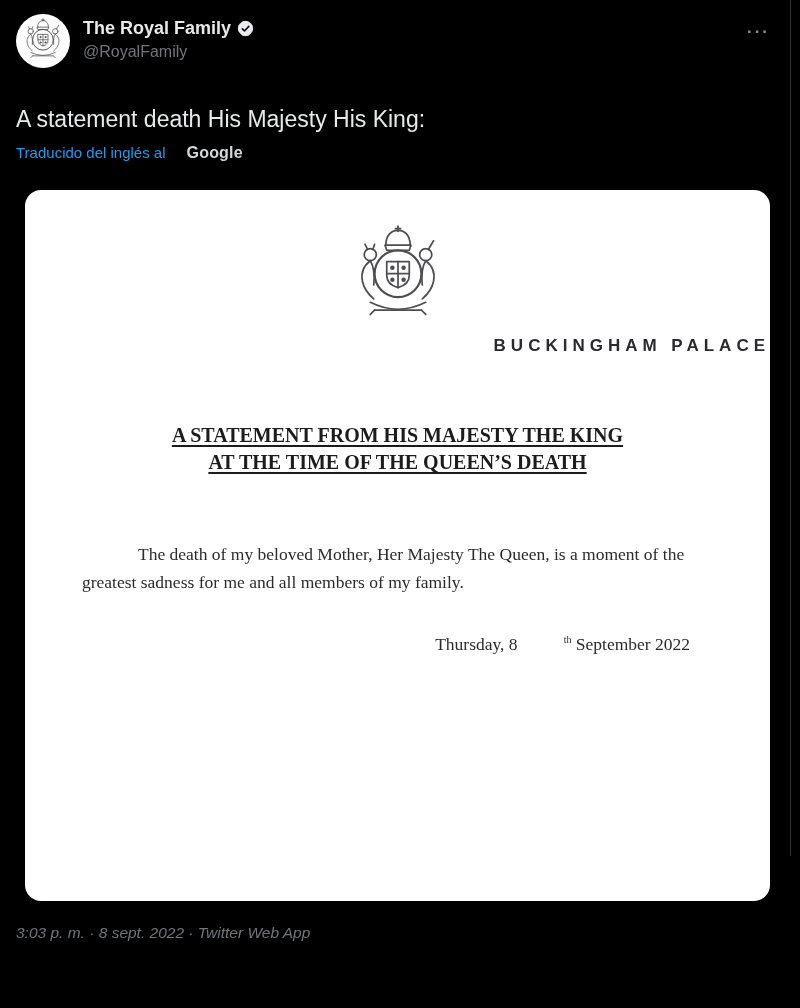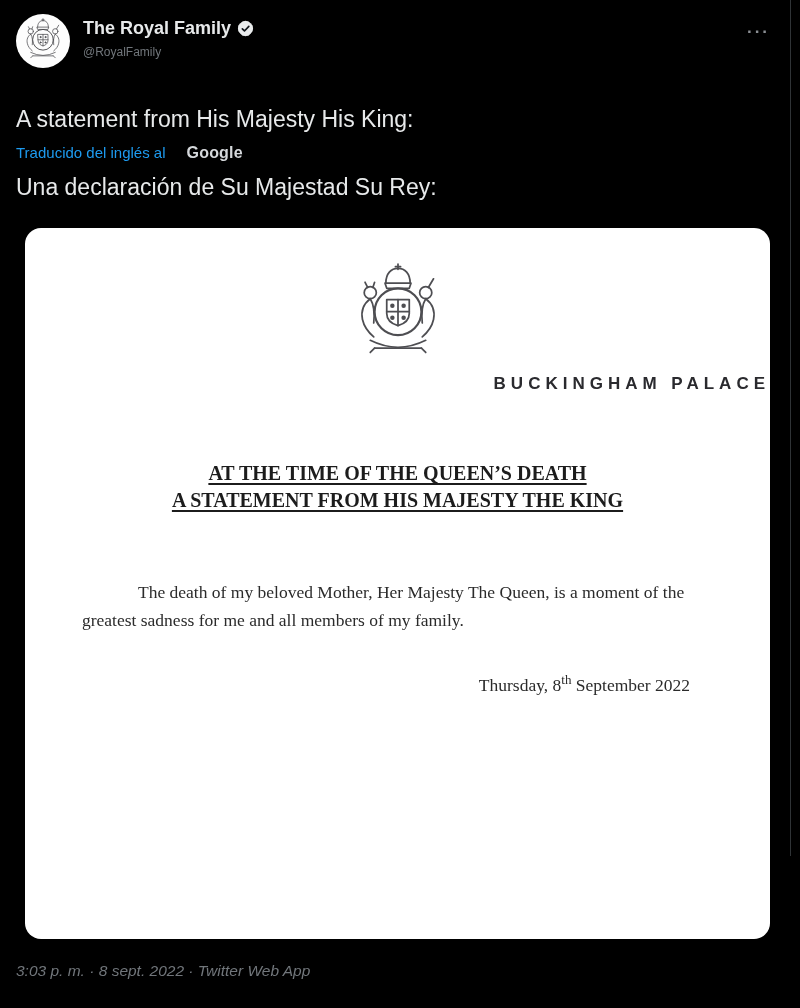--- a/index.html
+++ b/index.html
@@ -35,21 +35,21 @@
   .id-block { margin-left: 13px; padding-top: 3px; }
   .name-row { display: flex; align-items: center; gap: 5px; }
   .display-name {
     color: #e7e9ea;
     font-size: 18px;
     font-weight: 700;
     line-height: 22px;
     cursor: pointer;
   }
   .verified { width: 19px; height: 19px; flex: 0 0 auto; }
-  .handle { color: #71767b; font-size: 12px; line-height: 20px; margin-top: 3px; }
+  .handle { color: #71767b; font-size: 16px; line-height: 20px; margin-top: 3px; }
   .more-btn {
     margin-left: auto;
     color: #8b8f94;
     font-size: 17px;
     font-weight: 700;
     letter-spacing: 2px;
     padding: 8px 4px 4px 4px;
     cursor: pointer;
     background: none; border: none;
     font-family: "Liberation Sans", sans-serif;
@@ -123,21 +123,21 @@
   }
   .doc-body p.first { margin-top: 64px; font-family: Liberation Serif, serif; }
   .doc-body p + p { margin-top: 11px; }
   .doc-date {
     margin-top: 38px;
     text-align: right;
     padding-right: 80px;
     font-size: 17.5px;
     color: #2b2b2b;
   }
-  .doc-date sup { font-size: 13px; }
+  .doc-date sup { font-size: 10px; margin-left: 46px; }
 
   
   .footer {
     margin-top: 22px;
     color: #71767b;
     font-size: 15.5px;
     line-height: 20px;
     cursor: pointer;
     font-style: italic;
   }
@@ -206,39 +206,38 @@
             <svg width="19" height="19">
                 <use href="#seal-check"></use>
               </svg>
           </span>
         </div>
         <div class="handle">@RoyalFamily</div>
       </div>
       <button class="more-btn">···</button>
     </div>
 
-    <div class="tweet-line">A statement from His Majesty His King:</div>
+    <div class="tweet-line">A statement death His Majesty His King:</div>
 
     <div class="translation-row">
       <a class="translation-link">Traducido del inglés al</a>
       <span class="google-wordmark">Google</span>
     </div>
 
-    <div class="tweet-line">Una declaración de Su Majestad Su Rey:</div>
 
     <div class="doc-card">
       <div class="crest-wrap">
         <svg width="104" height="116">
             <use href="#crest"></use>
           </svg>
       </div>
       <div class="letterhead">BUCKINGHAM PALACE</div>
       <div class="doc-title">
+        <div>A STATEMENT FROM HIS MAJESTY THE KING</div>
         <div>AT THE TIME OF THE QUEEN’S DEATH</div>
-        <div>A STATEMENT FROM HIS MAJESTY THE KING</div>
       </div>
       <div class="doc-body">
         <p class="first">The death of my beloved Mother, Her Majesty The Queen, is a moment of the greatest sadness for me and all members of my family.</p>
       </div>
       <div class="doc-date"><span>Thursday, 8</span><sup>th</sup><span> September 2022</span></div>
     </div>
 
     <div class="footer">3:03 p. m. · 8 sept. 2022 · Twitter Web App</div>
 
   </div>

